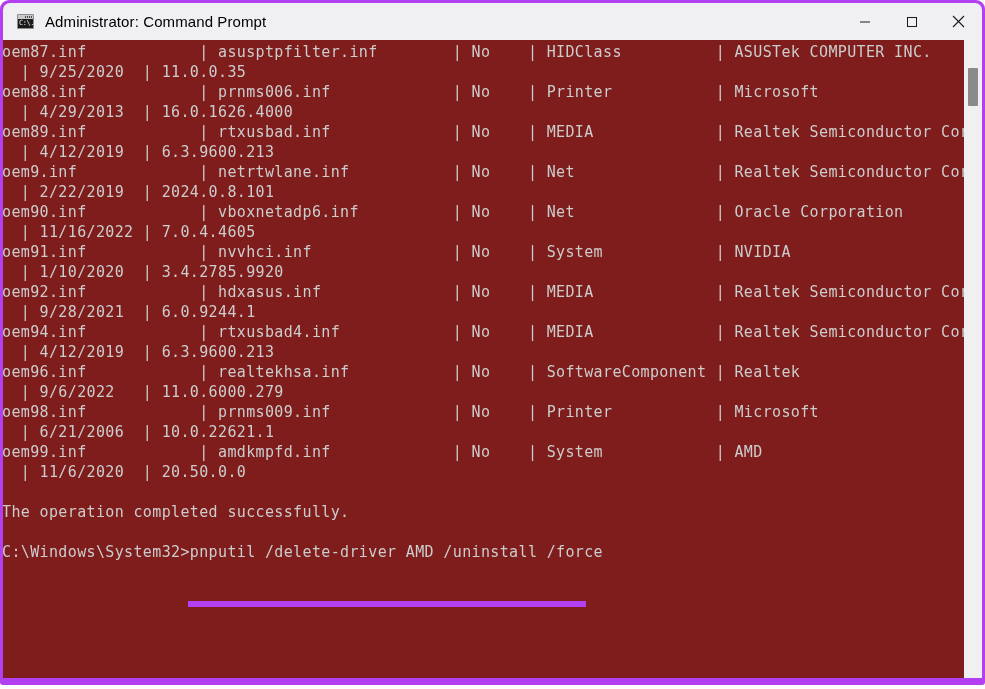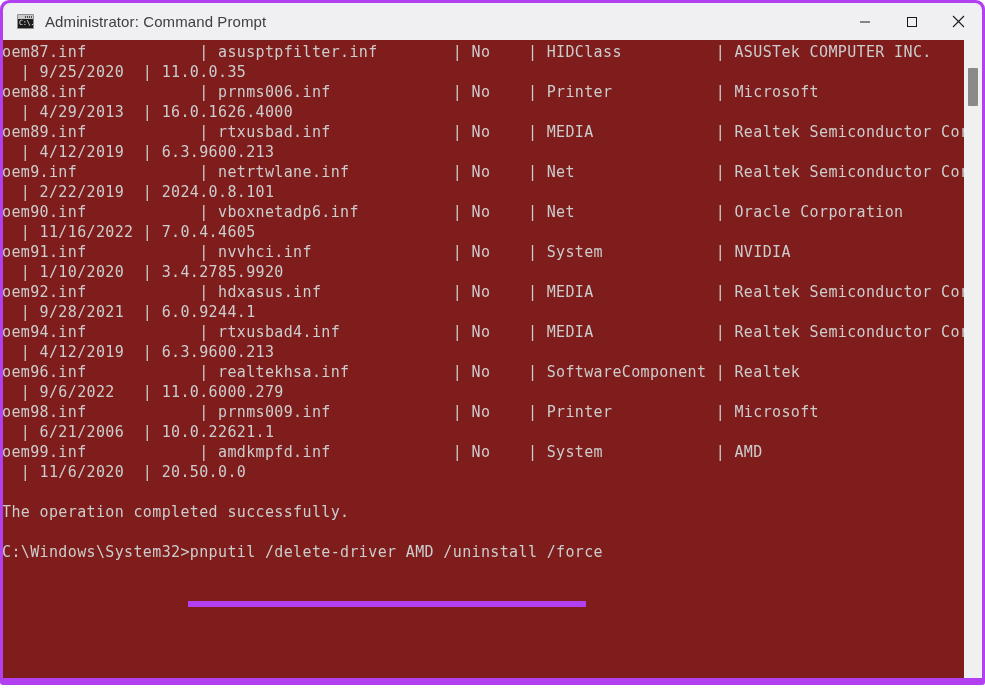--- a/index.html
+++ b/index.html
@@ -55,21 +55,21 @@
   #app-icon .ico-txt{
     position:absolute;left:1px;top:4px;
     color:#e8e8e8;
     font-family:"DejaVu Sans Mono", monospace;
     font-size:7px;line-height:9px;
     letter-spacing:-0.5px;
     white-space:nowrap;
   }
   #title-text{
     font-size:15px;
-    color:#404040;
+    color:#000000;
     letter-spacing:0.1px;
     white-space:nowrap;
   }
   #win-controls{
     margin-left:auto;
     display:flex;
     height:37px;
   }
   .winbtn{
     width:47px;height:37px;

